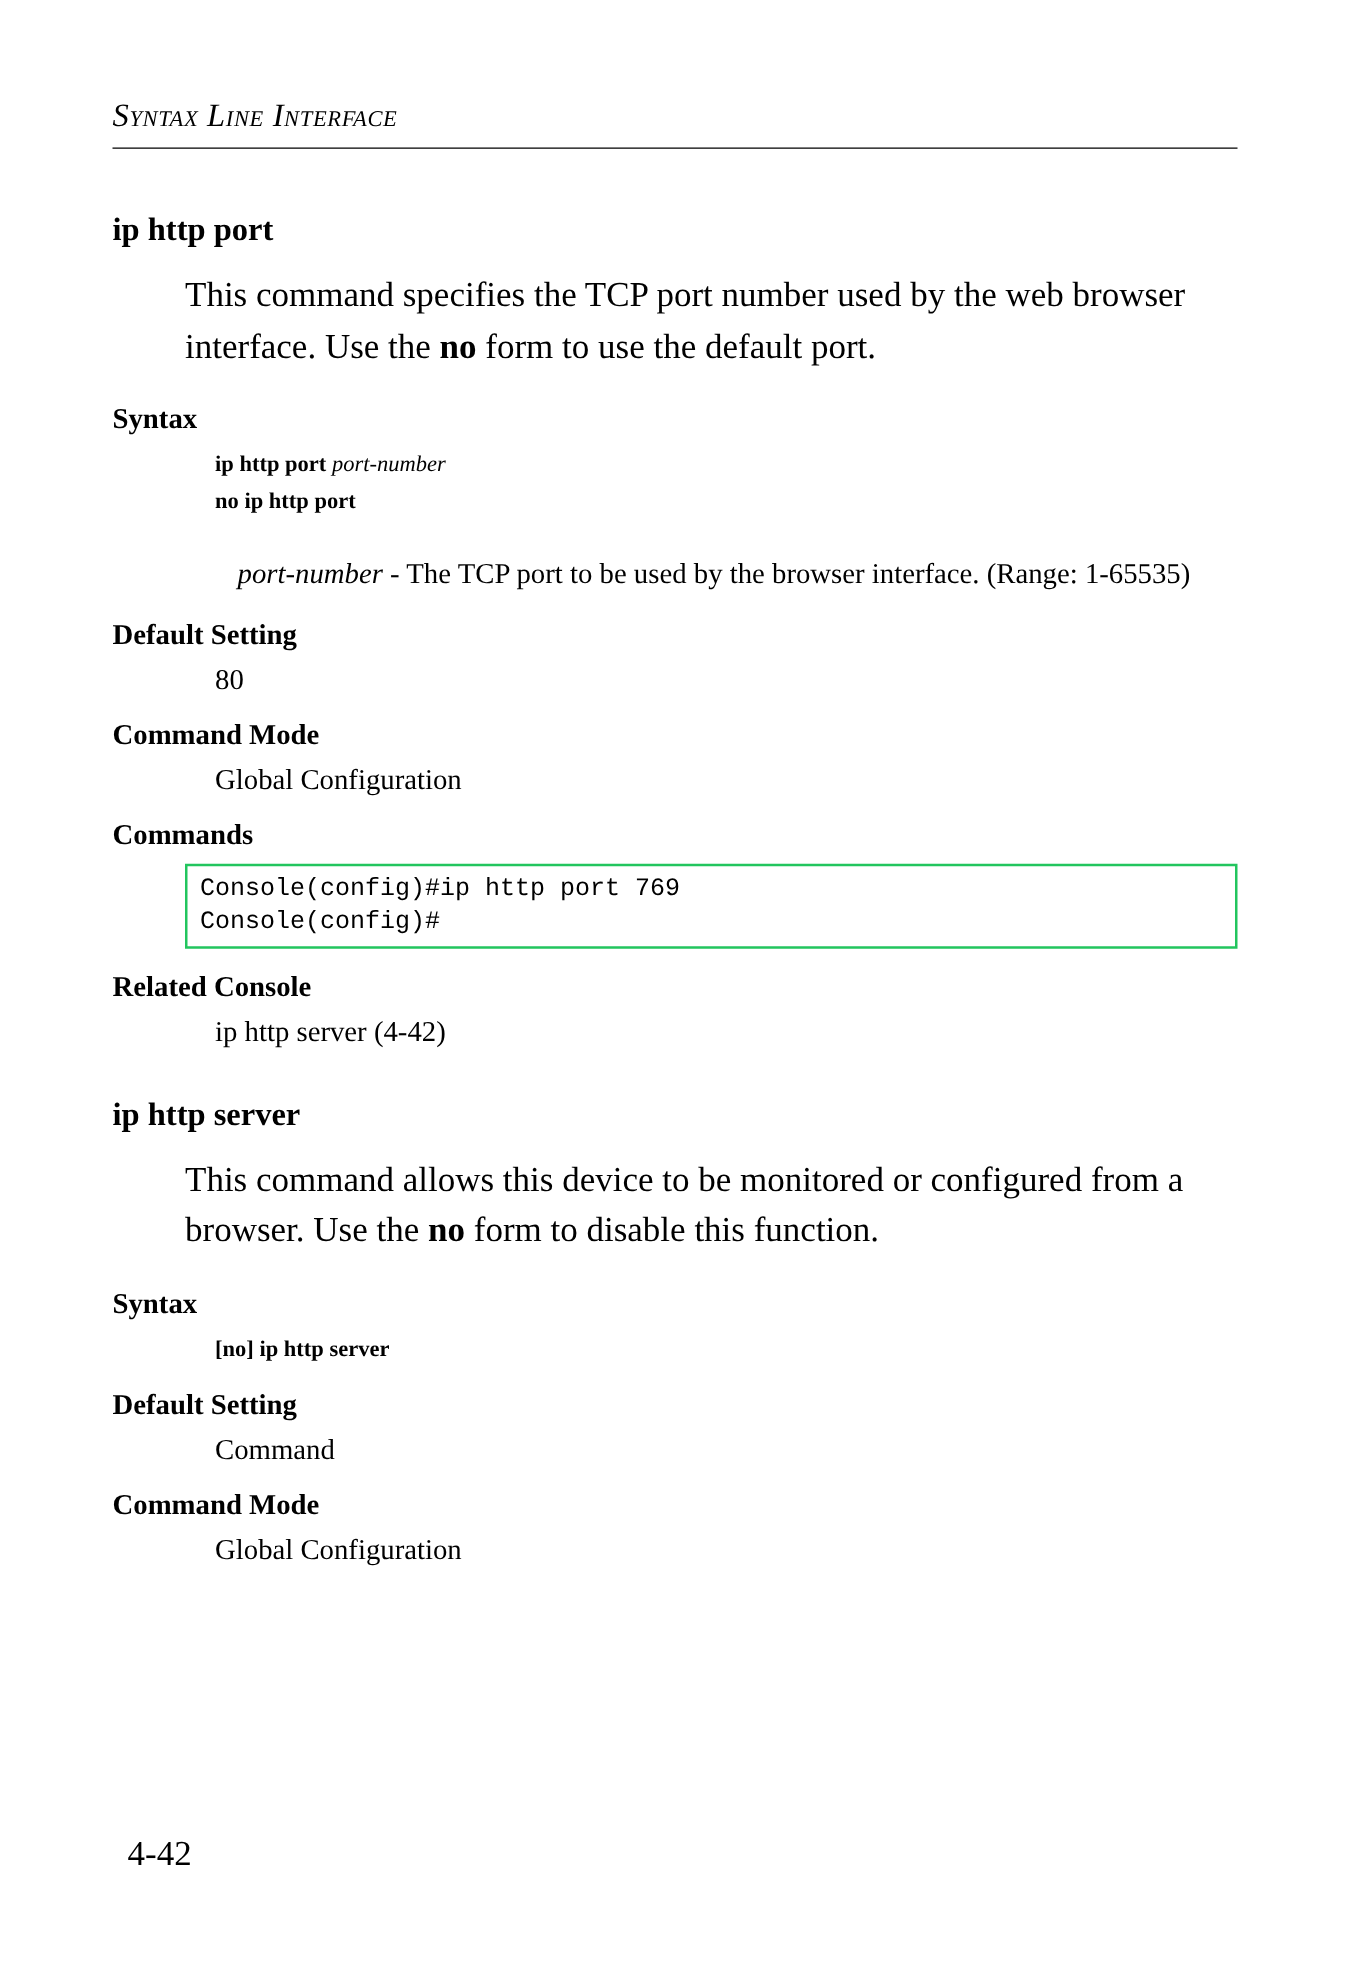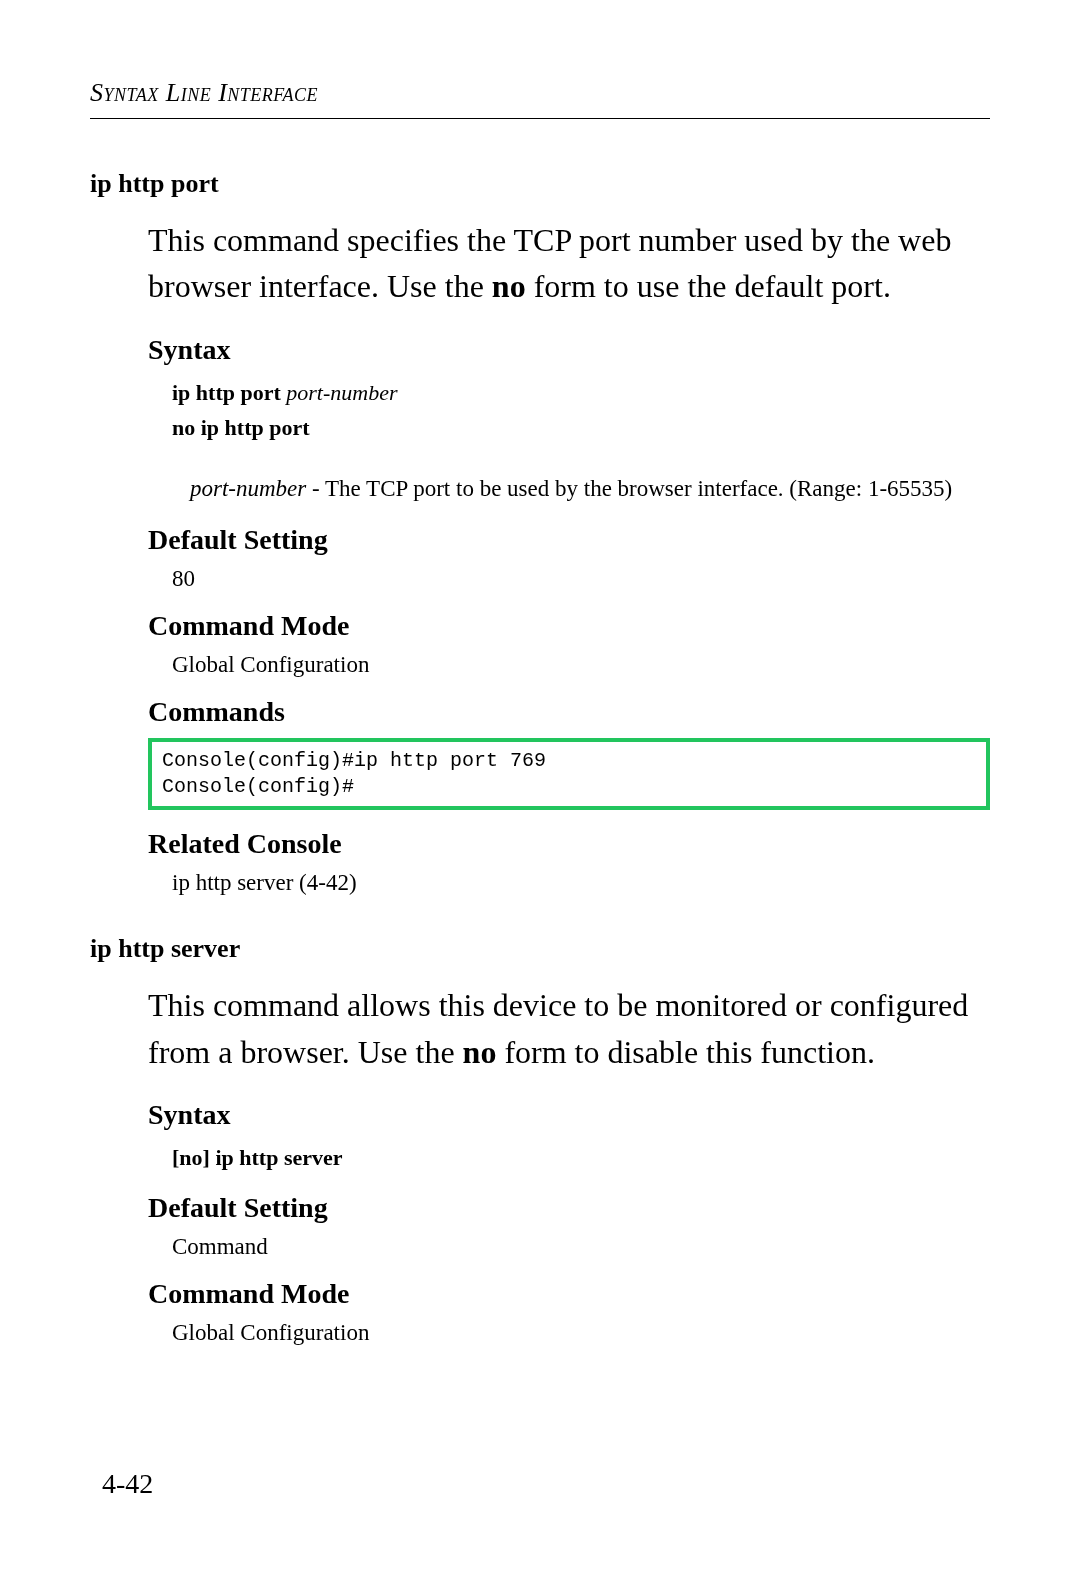--- a/index.html
+++ b/index.html
@@ -25,35 +25,34 @@
       padding-bottom: 10px;
       margin-bottom: 50px;
     }
     .section-title {
       font-family: Garamond, Georgia, serif;
       font-weight: bold;
       font-size: 26px;
       margin-bottom: 18px;
     }
     .body-text {
-      font-size: 32px;
+      font-size: 28px;
       line-height: 1.45;
       margin-left: 58px;
       margin-bottom: 24px;
     }
     .sub-heading {
       font-weight: bold;
-      font-size: 28px;
-      margin-left: 58px;
+      font-size: 23px;
       margin-bottom: 10px;
       margin-top: 18px;
       font-family: Liberation Serif, serif;
     }
     .syntax-line {
-      font-size: 22px;
+      font-size: 18px;
       margin-left: 82px;
       line-height: 1.5;
       margin-bottom: 2px;
     }
     .bold {
       font-weight: bold;
     }
     .italic {
       font-style: italic;
     }
@@ -67,21 +66,21 @@
     .value-text {
       font-size: 23px;
       margin-left: 82px;
       margin-top: 2px;
       margin-bottom: 4px;
     }
     .code-block {
       margin-left: 58px;
       margin-top: 10px;
       margin-bottom: 6px;
-      border: 4px solid #22c55e;
+      border: 2px solid #22c55e;
       padding: 6px 10px;
       font-family: 'Courier New', monospace;
       font-size: 20px;
       line-height: 1.3;
       white-space: pre;
     }
     .page-number {
       position: absolute;
       bottom: 70px;
       left: 102px;

